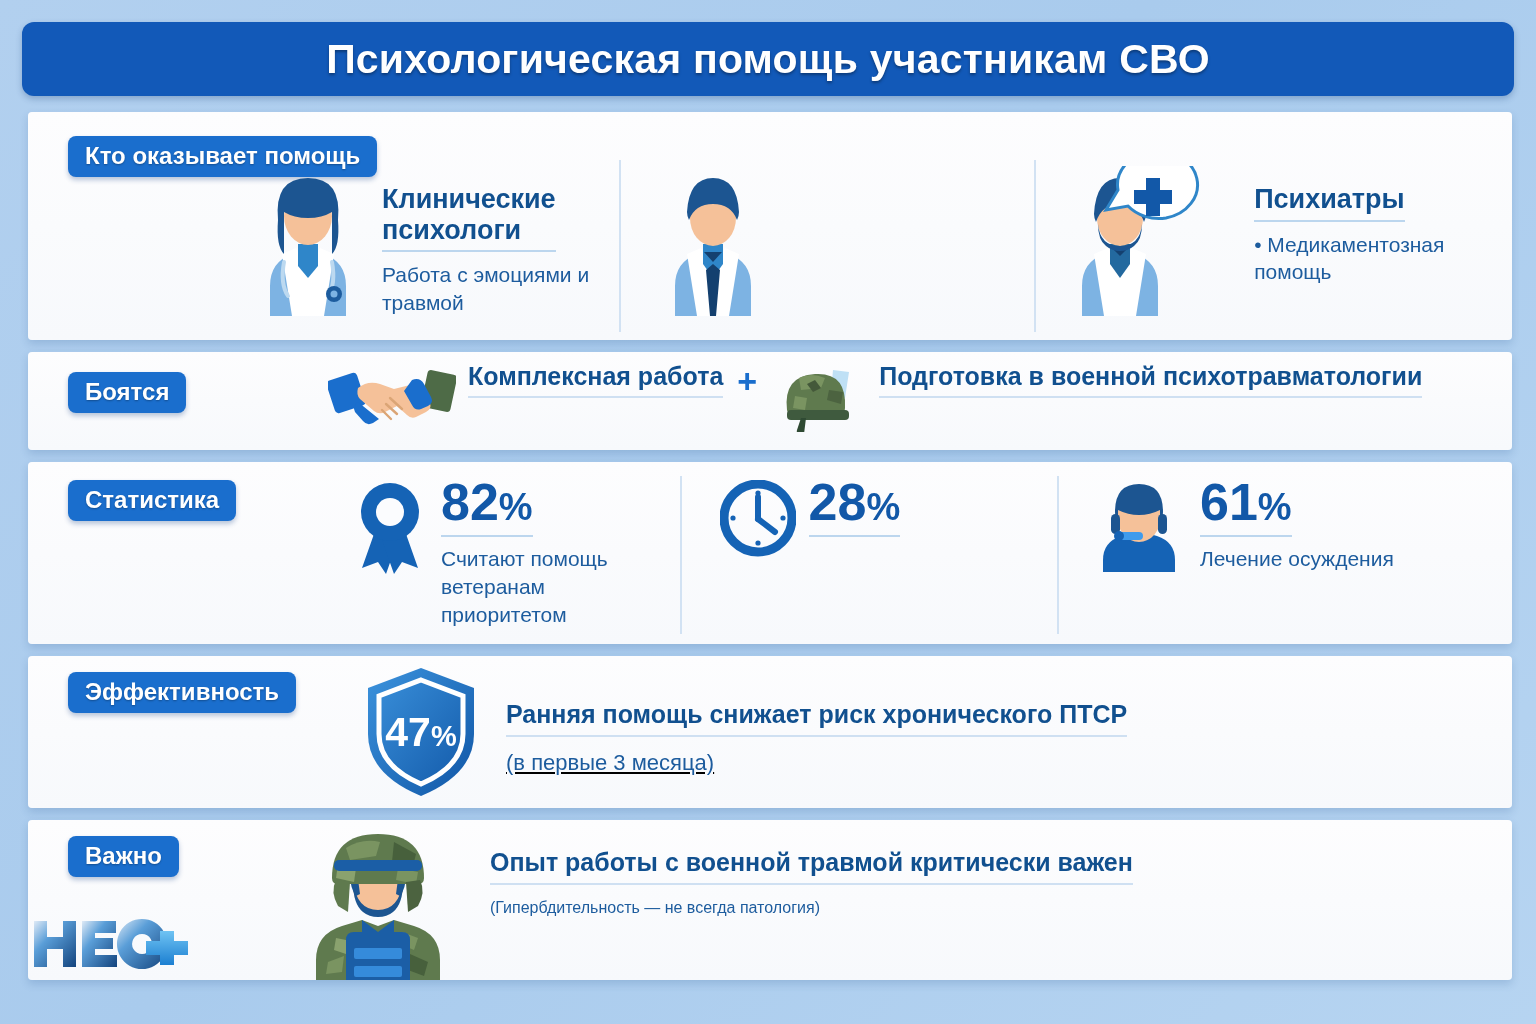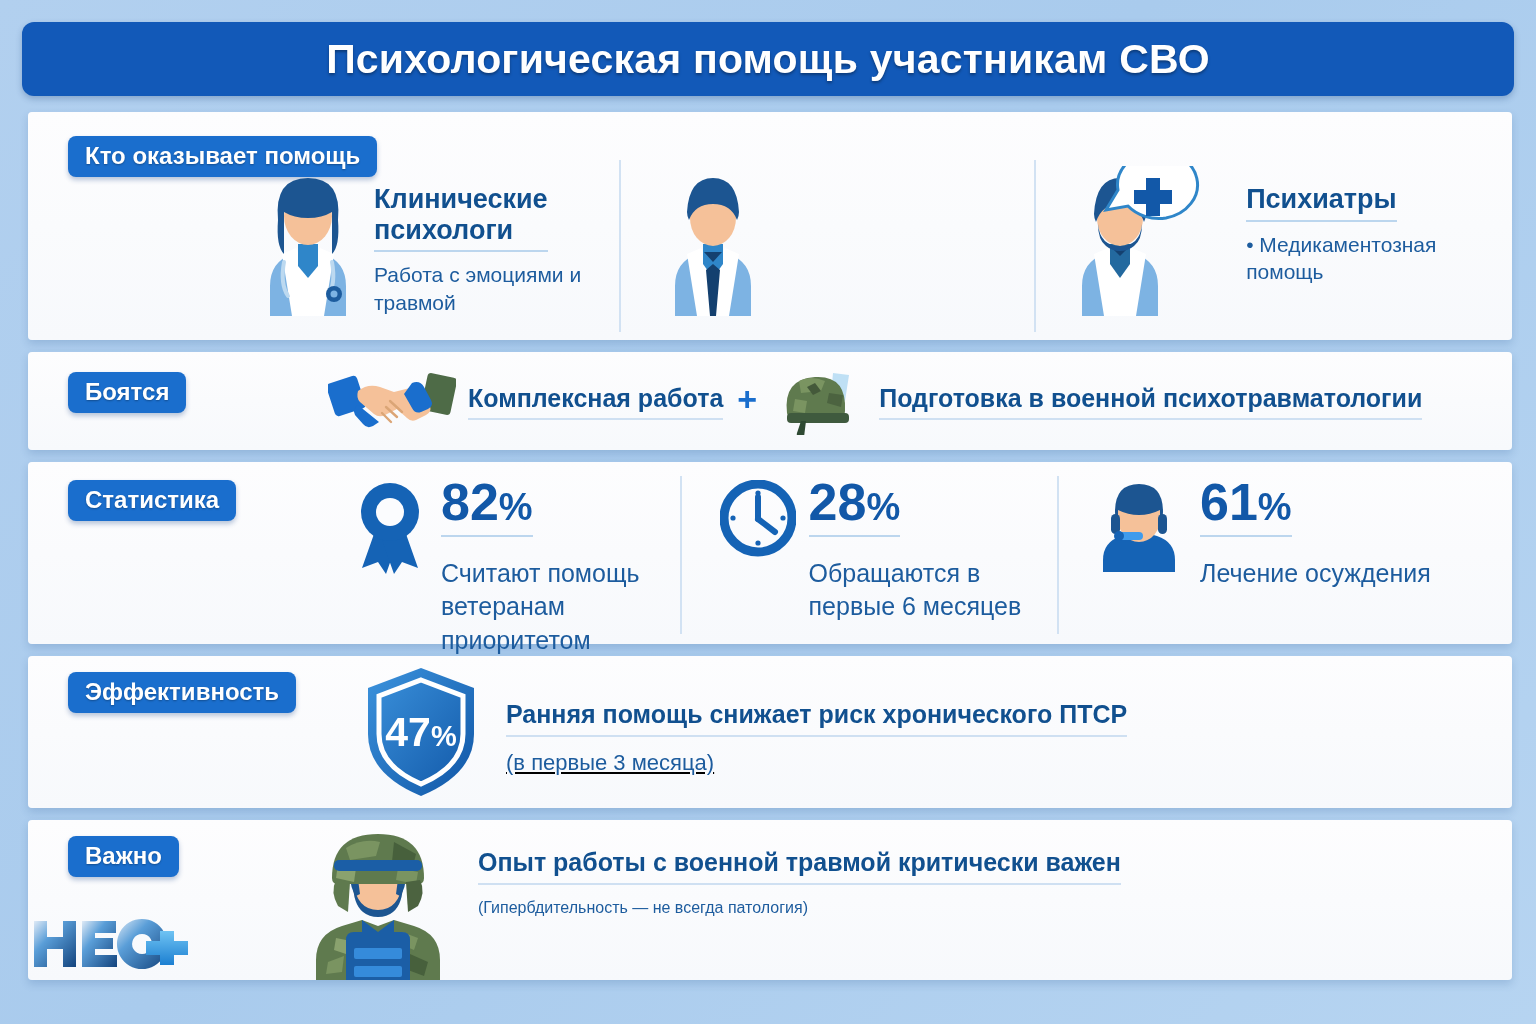--- a/index.html
+++ b/index.html
@@ -63,67 +63,67 @@
   .c4 .tag{top:16px;}
   .c5 .tag{top:16px;}
 
   
   .roles{position:absolute;left:190px;top:48px;width:1270px;height:172px;display:flex;}
   .role{position:relative;display:flex;align-items:flex-start;}
   .role.r1{width:400px;padding-left:30px;}
   .role.r2{width:410px;padding-left:32px;border-left:2px solid #d2e2f3;}
   .role.r3{width:450px;padding-left:34px;border-left:2px solid #d2e2f3;}
   .role .art{flex:0 0 auto;margin-top:6px;}
-  .role .txt{margin-left:6px;margin-top:24px;}
+  .role .txt{margin-left:14px;margin-top:24px;}
   .role-title{
     color:#11508f;font-weight:bold;font-size:27px;line-height:1.13;
     border-bottom:2px solid #bcd6ee;padding-bottom:5px;display:inline-block;
   }
   .role-desc{
     color:#1d5c9e;font-size:21px;line-height:1.32;margin-top:9px;max-width:250px;
   }
   .role-desc .bullet{color:#1d5c9e;}
 
   
-  .approach{position:absolute;left:300px;top:10px;height:80px;display:flex;align-items:center;}
+  .approach{position:absolute;left:300px;top:10px;height:80px;display:flex;align-items:flex-start;}
   .approach .a-text{
     color:#11508f;font-size:25px;font-weight:600;
     border-bottom:2px solid #cfe0f2;padding-bottom:5px;margin-left:12px;white-space:nowrap;
   }
   .approach .plus{color:#1a6ecd;font-size:34px;font-weight:bold;margin:0 14px 6px 14px;}
 
   
   .stats{position:absolute;left:300px;top:14px;width:1160px;height:158px;display:flex;}
   .stat{position:relative;display:flex;align-items:flex-start;padding-left:24px;}
   .stat.s1{width:330px;}
   .stat.s2{width:340px;border-left:2px solid #d2e2f3;padding-left:38px;}
   .stat.s3{width:400px;border-left:2px solid #d2e2f3;padding-left:32px;}
   .stat .icon{flex:0 0 auto;margin-top:4px;}
   .stat .sbody{margin-left:13px;}
   .stat .num{
     color:#1258a8;font-weight:bold;font-size:52px;line-height:1;
     border-bottom:2px solid #bcd6ee;padding-bottom:7px;display:inline-block;
   }
   .stat .num .pc{font-size:38px;}
-  .stat .slabel{color:#1d5c9e;font-size:25px;line-height:1.33;margin-top:20px;max-width:220px;}
+  .stat .slabel{color:#1d5c9e;font-size:21px;line-height:1.33;margin-top:8px;max-width:220px;}
   .stat.s2 .slabel{max-width:230px;}
   .stat.s3 .slabel{max-width:260px;}
 
   
   .effect{position:absolute;left:330px;top:8px;display:flex;align-items:flex-start;}
   .effect .ebody{margin-left:22px;margin-top:36px;text-decoration:underline;}
   .effect .eline{
     color:#11508f;font-size:25px;font-weight:600;
     border-bottom:2px solid #cfe0f2;padding-bottom:6px;display:inline-block;white-space:nowrap;
   }
   .effect .esub{color:#1d5c9e;font-size:22px;margin-top:13px;}
 
   
   .important{position:absolute;left:270px;top:0px;display:flex;align-items:flex-start;}
-  .important .ibody{margin-left:20px;margin-top:28px;}
+  .important .ibody{margin-left:32px;margin-top:28px;}
   .important .iline{
     color:#11508f;font-size:25px;font-weight:600;
     border-bottom:2px solid #cfe0f2;padding-bottom:6px;display:inline-block;white-space:nowrap;
   }
   .important .isub{color:#1d5c9e;font-size:16px;margin-top:14px;white-space:nowrap;}
 
   
   .logo{position:absolute;left:30px;top:915px;width:160px;height:60px;}
 </style>
 </head>
@@ -256,21 +256,20 @@
             <circle cx="38" cy="13" r="2.6" fill="#1563b5"></circle>
             <circle cx="63" cy="38" r="2.6" fill="#1563b5"></circle>
             <circle cx="38" cy="63" r="2.6" fill="#1563b5"></circle>
             <circle cx="13" cy="38" r="2.6" fill="#1563b5"></circle>
             <path d="M38 17 V39" stroke="#1563b5" stroke-width="6" stroke-linecap="round"></path>
             <path d="M38 39 L55 52" stroke="#1563b5" stroke-width="6" stroke-linecap="round"></path>
           </svg>
         </div>
         <div class="sbody">
           <div class="num"><span>28</span><span class="pc">%</span></div>
-          <div class="slabel">Обращаются в первые 6 месяцев</div>
         </div>
       </div>
 
       <div class="stat s3">
         <div class="icon">
           <svg width="96" height="92" viewBox="0 0 96 92">
             <path d="M12 92 V80 q0-18 18-24 l18-5 18 5 q18 6 18 24 v12z" fill="#1563b5"></path>
             <ellipse cx="48" cy="36" rx="22" ry="26" fill="#f5c199"></ellipse>
             <path d="M24 32 q0-28 24-28 t24 28 q0 6 -3 9 V30 q-10 5 -21 5 t-21-5 v11 q-3-3 -3-9z" fill="#1c5591"></path>
             <rect x="20" y="34" width="9" height="20" rx="4.5" fill="#1c5591"></rect>

